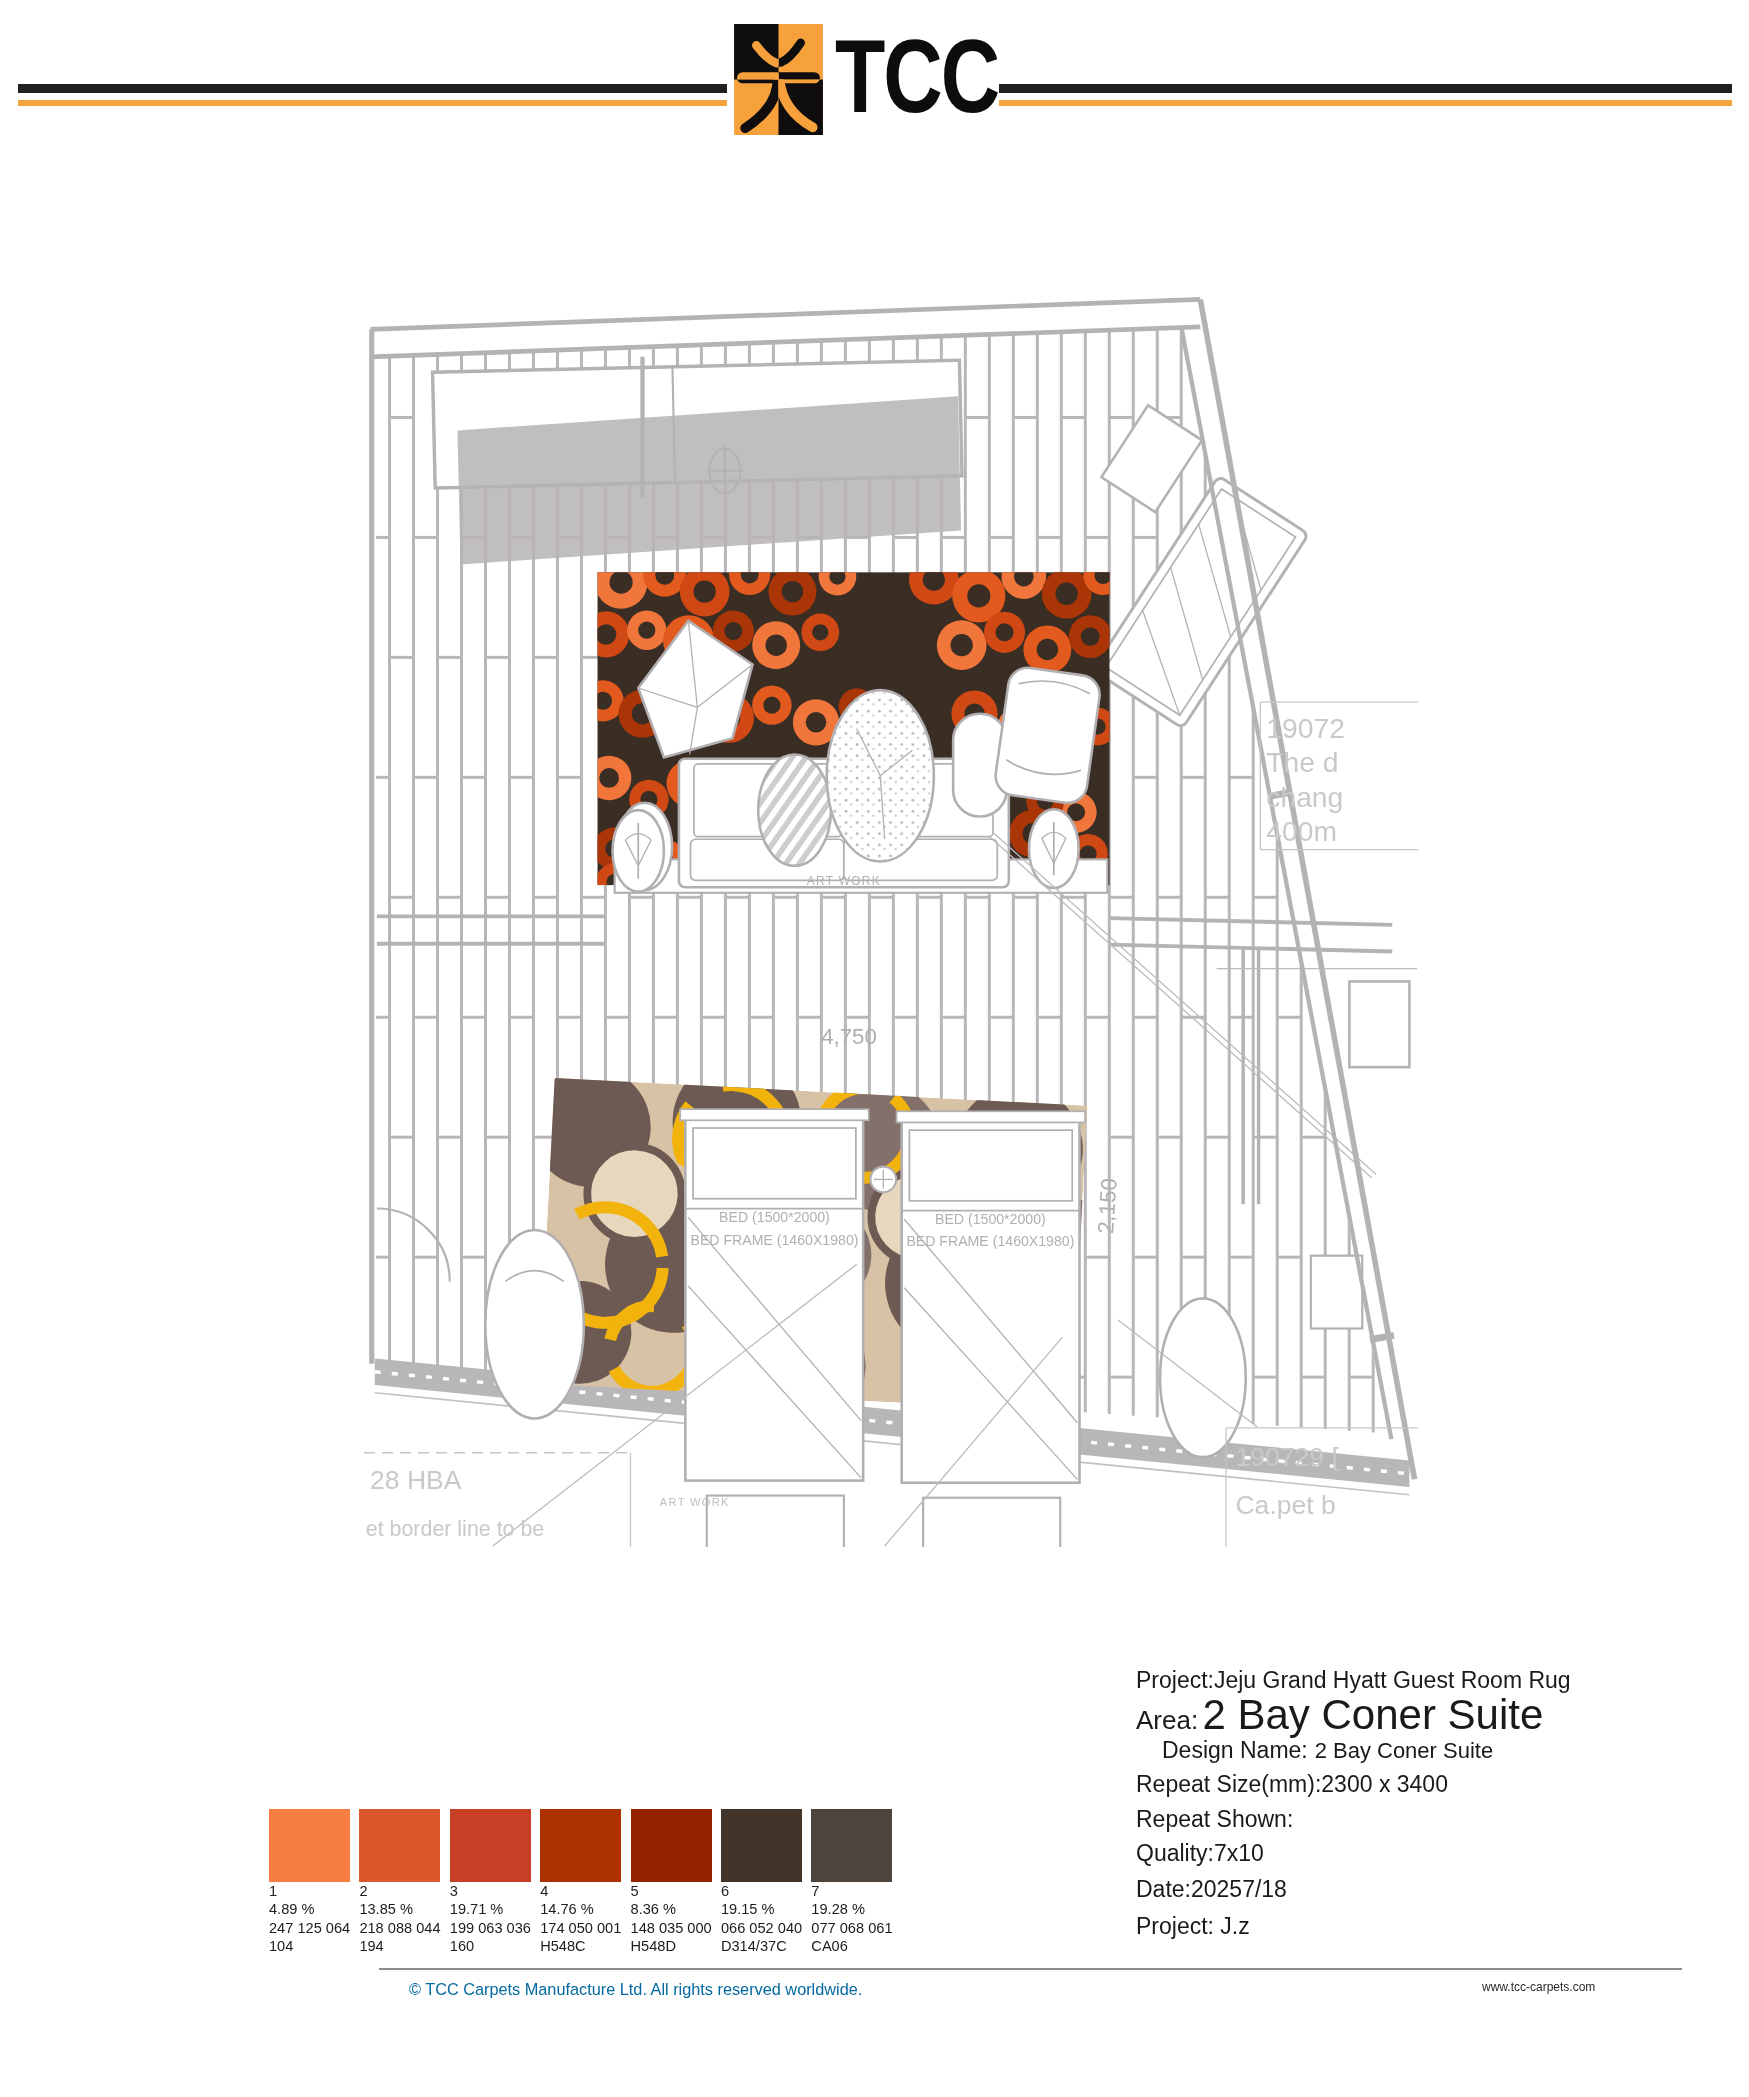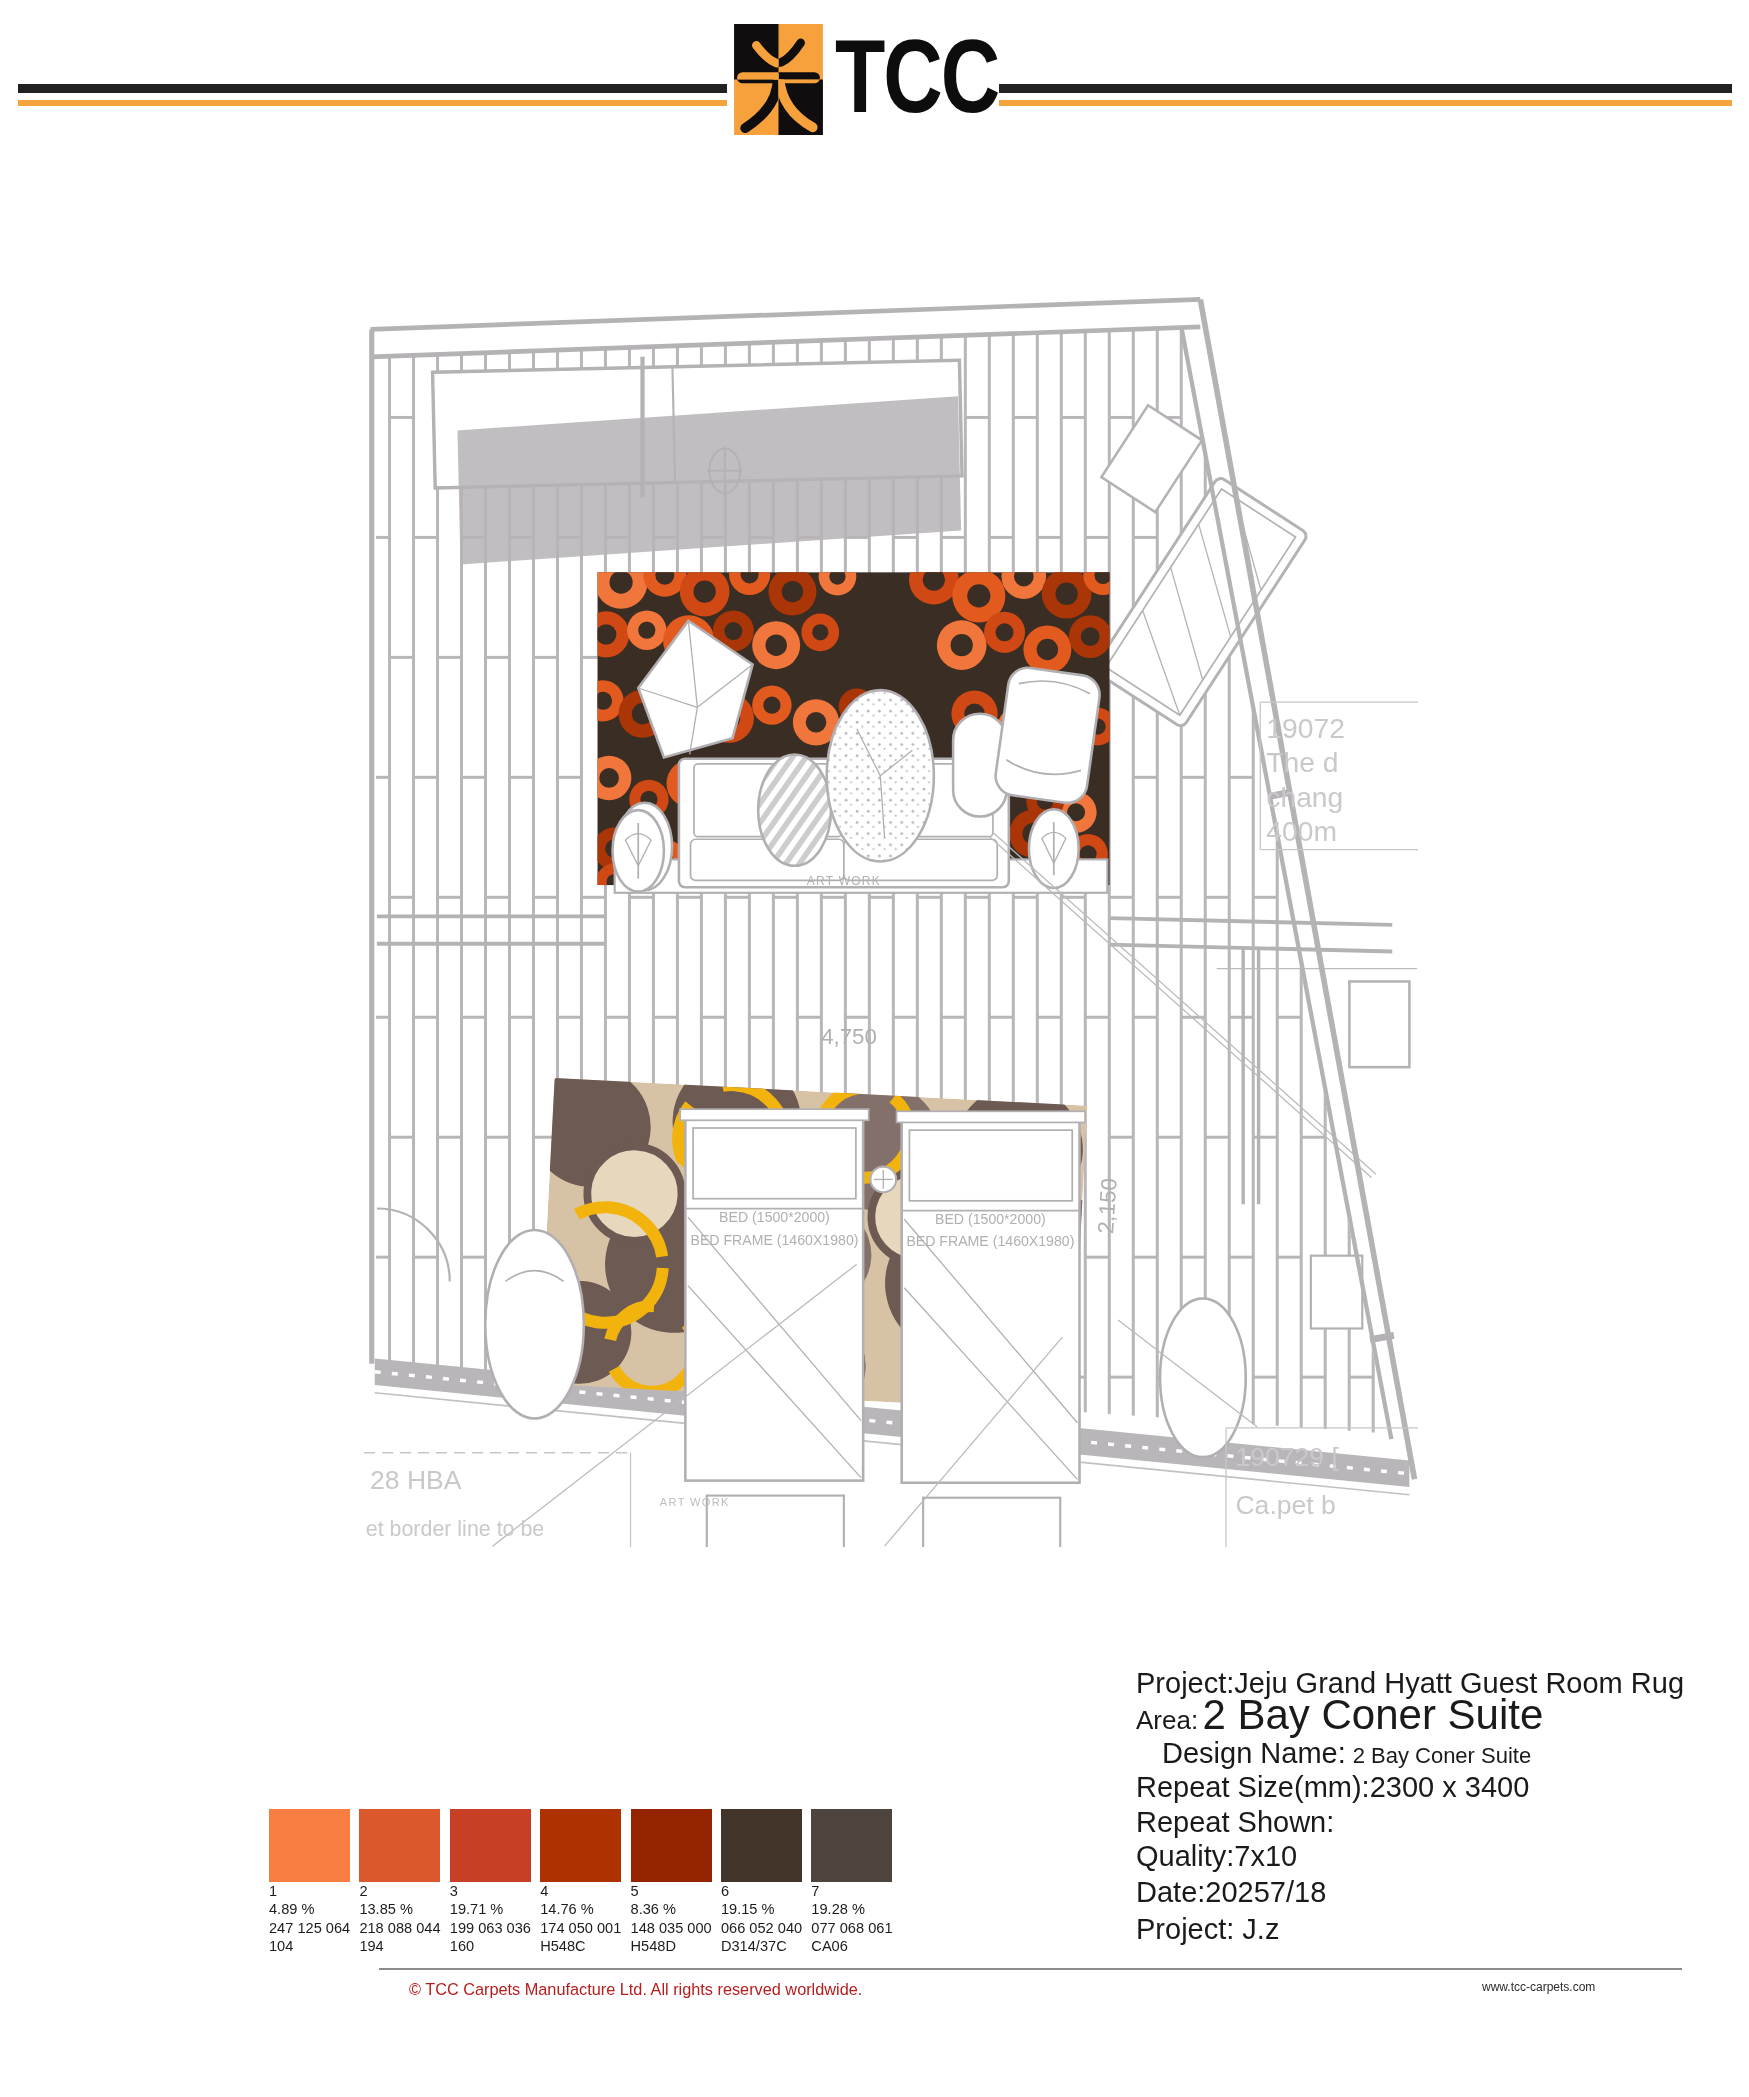--- a/index.html
+++ b/index.html
@@ -8,30 +8,30 @@
   .abs{position:absolute;}
   
   .rule{position:absolute;height:9.4px;background:#232021;}
   .rule.orange{height:5.6px;background:#f4a33d;}
   .brand{position:absolute;left:835px;top:25px;font-size:103px;font-weight:700;
          letter-spacing:-2.6px;line-height:1;color:#0e0d0d;transform:scaleX(.8);
          transform-origin:left top;}
   
   .info{position:absolute;left:1136px;width:609px;color:#1a1a1a;}
   .info .row{position:absolute;left:0;white-space:nowrap;line-height:1;}
-  .fs62{font-size:29px;} .fs60{font-size:26px;} .fs97{font-size:42px;} .fs52{font-size:22px;}
+  .fs62{font-size:23px;} .fs60{font-size:26px;} .fs97{font-size:42px;} .fs52{font-size:22px;}
   
   .palette{position:absolute;left:269px;top:1809px;display:flex;}
   .cell{width:81px;margin-right:9.4px;}
   .sw{width:81px;height:73px;}
   .cell .t{font-size:14.6px;line-height:18.4px;color:#1c1c1c;white-space:nowrap;}
   .cell .t:first-of-type{margin-top:6.9px;}
   
   .divider{position:absolute;left:379px;top:1968px;width:1303px;height:1.7px;background:#8e8b8e;}
-  .copyright{position:absolute;left:409px;top:1980px;font-size:16.3px;color:#b91c1c;}
+  .copyright{position:absolute;left:409px;top:1980px;font-size:16.3px;color:#0369a1;}
   .website{position:absolute;left:1482px;top:1980px;font-size:12px;color:#2a2a2a;}
   svg text{font-family:"Liberation Sans",sans-serif;}
 </style>
 </head>
 <body>
 
 <div>
   <div class="rule" style="left:18px;top:84px;width:709px;"></div>
   <div class="rule orange" style="left:18px;top:100px;width:709px;"></div>
   <div class="rule" style="left:999px;top:84px;width:733px;"></div>

